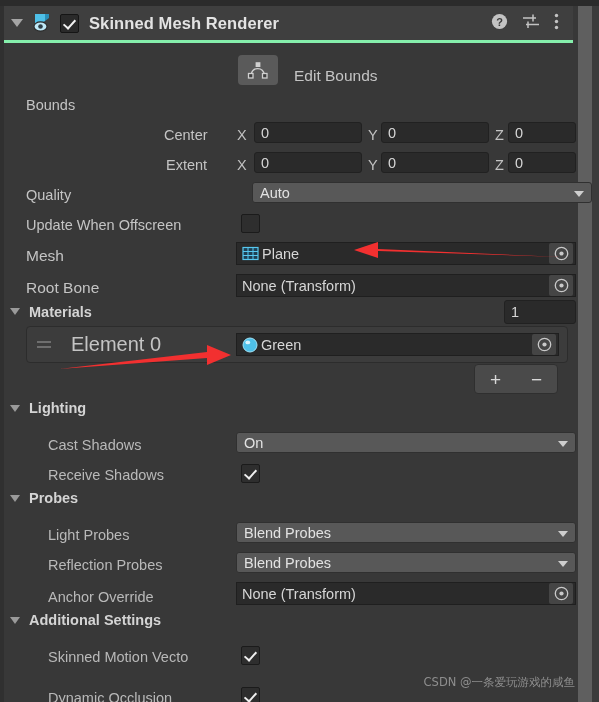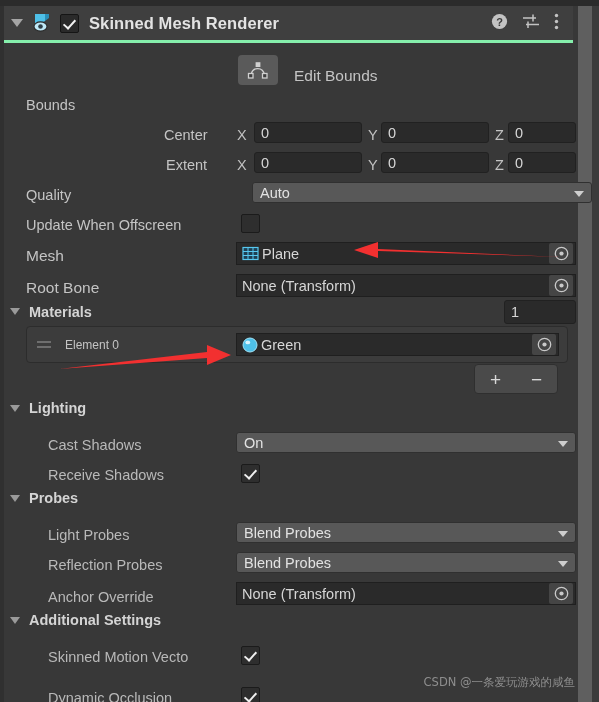--- a/index.html
+++ b/index.html
@@ -333,21 +333,21 @@
       </div>
     </div>
 
     <div style="position:relative;height:48px;">
       <div class="matbox">
         <div style="display:flex;align-items:center;height:100%;padding:0 6px;">
           <span class="drag-handle">
             <i></i>
               <i></i>
           </span>
-          <span class="label" style="margin-left:10px;font-size:12px;">Element 0</span>
+          <span class="label" style="margin-left:16px;font-size:20px;">Element 0</span>
           <div class="objfield" style="position:absolute;left:209px;width:323px;">
             <span class="objtext">
               <span>
                 <svg width="16" height="16" viewBox="0 0 16 16" style="display:block">
                   <circle cx="8" cy="8" r="7" fill="#4ec0e8" stroke="#9fe3f7" stroke-width="1"></circle>
                   <path d="M8 1.2 A7 7 0 0 1 13.3 12.2 A7 7 0 0 0 8 1.2 Z" fill="#1b5f7d"></path>
                   <ellipse cx="5.8" cy="5.4" rx="2.4" ry="1.9" fill="#d8f3fc"></ellipse>
                 </svg>
               </span>
               <span>Green</span>

